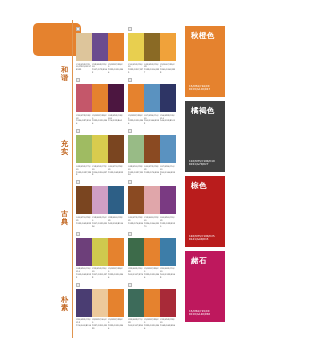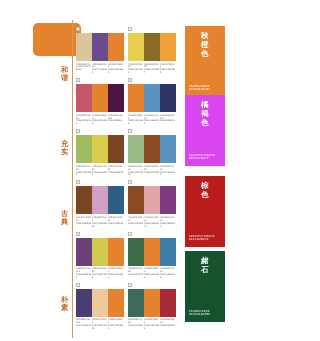--- a/index.html
+++ b/index.html
@@ -82,21 +82,21 @@
     font-family: "DejaVu Sans", "Liberation Sans", sans-serif;
   }
   .codes div b { display: block; font-weight: normal; }
 
   
   .card {
     position: absolute;
     left: 185px;
     width: 40px;
     height: 71px;
-    padding: 5px 16px;
+    padding: 5px 6px;
     color: #ffffff;
   }
   .card-title {
     font-size: 7.5px;
     line-height: 9px;
     font-weight: bold;
     letter-spacing: 0.4px;
   }
   .card-codes {
     position: absolute;
@@ -440,35 +440,35 @@
     </div>
 
   <div id="cards">
       <div class="card" style="top: 26px; background: rgb(229, 130, 46);">
         <div class="card-title">秋橙色</div>
         <div class="card-codes">
           <b>C5/M58/Y88/K0</b>
           <b>R229/G130/B47</b>
         </div>
       </div>
-      <div class="card" style="top: 95px; background: #d946ef;">
+      <div class="card" style="top: 101px; background: #404040;">
         <div class="card-title">橘褐色</div>
         <div class="card-codes">
           <b>C16/M75/Y100/K10</b>
           <b>R193/G70/B27</b>
         </div>
       </div>
       <div class="card" style="top: 176px; background: #b91c1c;">
         <div class="card-title">棕色</div>
         <div class="card-codes">
           <b>C40/M75/Y100/K25</b>
           <b>R141/G80/B35</b>
         </div>
       </div>
-      <div class="card" style="top: 251px; background: #14532d;">
+      <div class="card" style="top: 251px; background: #be185d;">
         <div class="card-title">赭石</div>
         <div class="card-codes">
           <b>C5/M68/Y85/K0</b>
           <b>R230/G140/B60</b>
         </div>
       </div>
     </div>
 
 </div>
 

